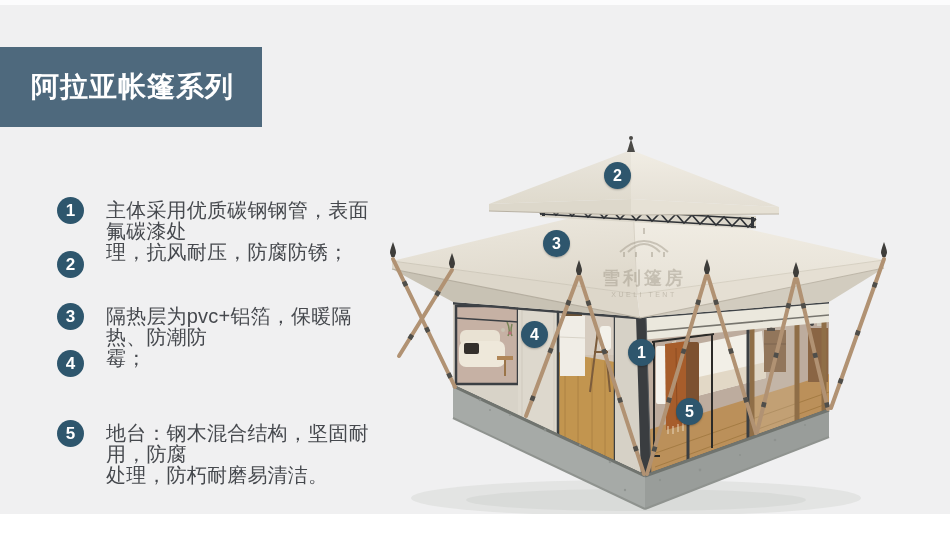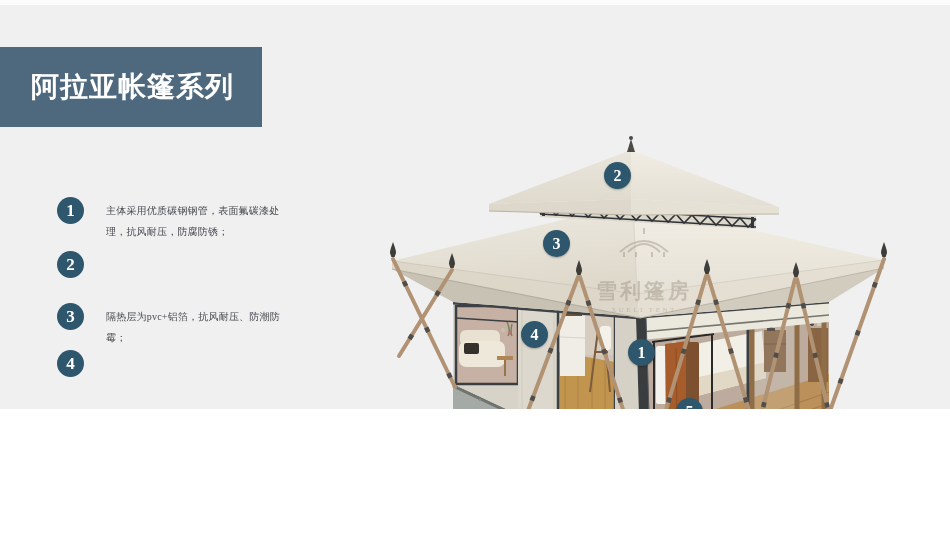--- a/index.html
+++ b/index.html
@@ -1,41 +1,41 @@
 <!DOCTYPE html>
 <html><head>
 <meta charset="utf-8">
 <style>
   html,body{margin:0;padding:0;}
   body{font-family:"Liberation Sans","DejaVu Sans",sans-serif;}
-  .slide{position:relative;width:950px;height:409px;background:#f0f0f1;overflow:hidden;font-family:Liberation Serif, serif;}
+  .slide{position:relative;width:950px;height:514px;background:#f0f0f1;overflow:hidden;}
   .top-strip{position:absolute;top:0;left:0;right:0;height:5px;background:#fcfcfd;}
 
   
   .header-bar{position:absolute;left:0;top:47px;width:262px;height:80px;background:#4e697d;
               display:flex;align-items:center;padding-left:31px;box-sizing:border-box;}
   .header-bar h1{margin:0;font-size:28px;font-weight:bold;color:#ffffff;letter-spacing:1px;white-space:nowrap;}
 
   
   .feat{position:absolute;left:57px;display:flex;align-items:flex-start;width:330px;}
   .f1{top:197px}.f2{top:251px}.f3{top:303px}.f4{top:350px}.f5{top:420px}
   .badge{flex:0 0 27px;width:27px;height:27px;border-radius:50%;background:#2e566d;color:#fff;
          font-size:17px;font-weight:bold;line-height:27px;text-align:center;margin-right:22px;}
-  .ftext{margin:3px 0 0 0;width:276px;font-size:10px;line-height:21px;color:#46494e;
+  .ftext{margin:3px 0 0 0;width:276px;font-size:20px;line-height:21px;color:#46494e;
          white-space:pre-line;letter-spacing:0.2px;}
 
   
   .tent-svg{position:absolute;left:0;top:0;width:950px;height:534px;}
   .pole{stroke:#b19273;stroke-width:4;stroke-linecap:round;}
   .pole-joint{stroke:#4f4e4a;stroke-width:4.6;stroke-dasharray:5 46;stroke-dashoffset:-25;stroke-linecap:butt;}
 
   
   .watermark{position:absolute;left:592px;top:226px;width:104px;text-align:center;
              opacity:0.42;color:#968e7e;pointer-events:none;}
-  .watermark .wm-cn{font-size:21px;font-weight:bold;letter-spacing:3px;margin-top:15px;}
+  .watermark .wm-cn{font-size:18px;font-weight:bold;letter-spacing:3px;margin-top:4px;}
   .watermark .wm-en{font-size:7px;letter-spacing:2.5px;margin-top:1px;}
 
   
   .tco{position:absolute;width:27px;height:27px;border-radius:50%;background:#2e566d;color:#fff;
        font-size:16px;font-weight:bold;line-height:27px;text-align:center;
        box-shadow:0 1px 2px rgba(0,0,0,0.25);}
   .tco.n1{left:628px;top:339px}
   .tco.n2{left:604px;top:162px}
   .tco.n3{left:543px;top:230px}
   .tco.n4{left:521px;top:321px}
@@ -55,28 +55,30 @@
     <div class="feat f1">
       <span class="badge">1</span>
       <p class="ftext">主体采用优质碳钢钢管，表面氟碳漆处
 理，抗风耐压，防腐防锈；</p>
     </div>
     <div class="feat f2">
       <span class="badge">2</span>
     </div>
     <div class="feat f3">
       <span class="badge">3</span>
-      <p class="ftext">隔热层为pvc+铝箔，抗风耐压、防潮防
+      <p class="ftext">隔热层为pvc+铝箔，保暖隔热、防潮防
 霉；</p>
     </div>
     <div class="feat f4">
       <span class="badge">4</span>
     </div>
     <div class="feat f5">
       <span class="badge">5</span>
+      <p class="ftext">地台：钢木混合结构，坚固耐用，防腐
+处理，防朽耐磨易清洁。</p>
     </div>
   </section>
 
   <svg class="tent-svg" viewBox="0 0 950 534">
     <defs>
       <linearGradient id="gLL" x1="0" y1="0" x2="0.25" y2="1">
         <stop offset="0" stop-color="#efebe2"></stop>
           <stop offset="1" stop-color="#dfd9cc"></stop>
       </linearGradient>
       <linearGradient id="gLR" x1="0" y1="0" x2="0" y2="1">

